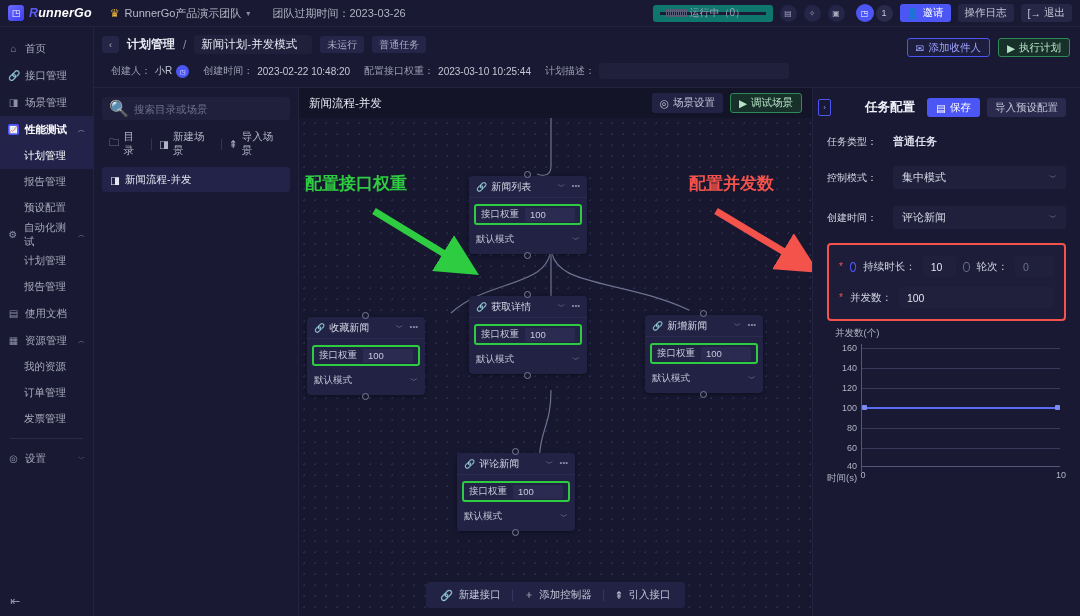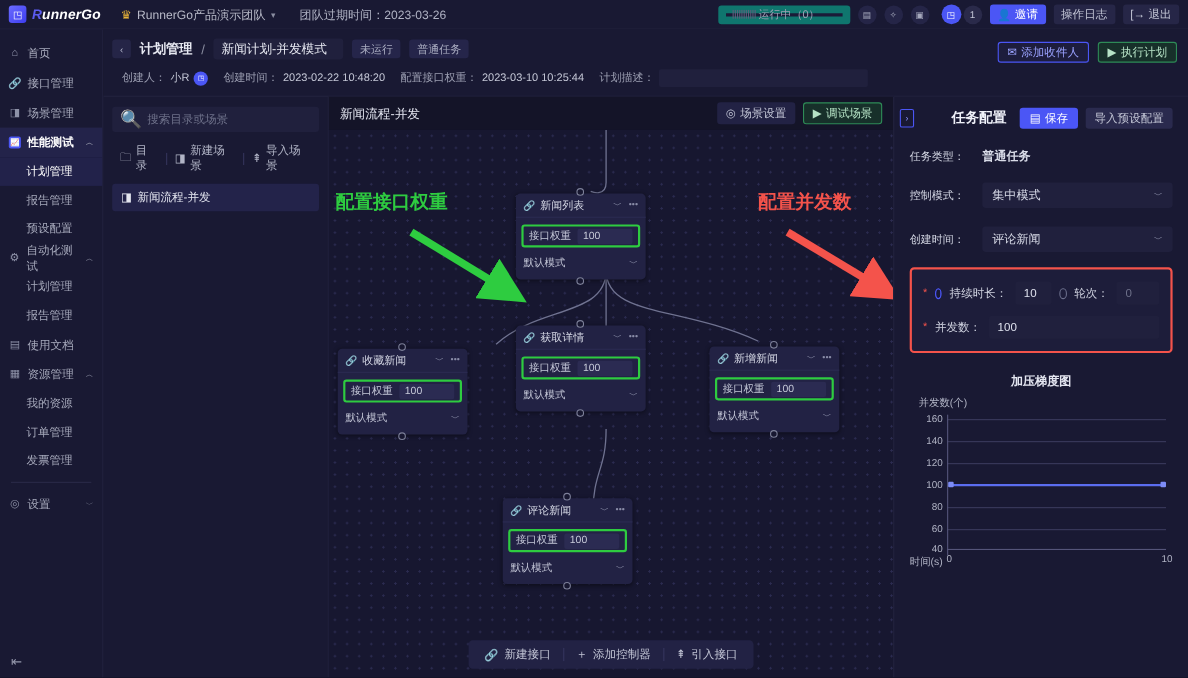--- a/index.html
+++ b/index.html
@@ -686,21 +686,20 @@
               <span class="sb-label">轮次：</span>
               <span class="sb-input ph" style="width:58px;">0</span>
             </div>
             <div class="sb-row">
               <span class="req-star">*</span>
               <span class="sb-label">并发数：</span>
               <span class="sb-input" style="flex:1;">100</span>
             </div>
           </div>
 
-          <div class="chart-title">加压梯度图</div>
           <div class="chart-ylabel">并发数(个)</div>
           <div class="chart-area">
             <div class="grid-line" style="top:6px;"></div>
               <span class="tick-lbl" style="top:6px;">160</span>
             <div class="grid-line" style="top:26px;"></div>
               <span class="tick-lbl" style="top:26px;">140</span>
             <div class="grid-line" style="top:46px;"></div>
               <span class="tick-lbl" style="top:46px;">120</span>
             <div class="grid-line" style="top:66px;"></div>
               <span class="tick-lbl" style="top:66px;">100</span>

